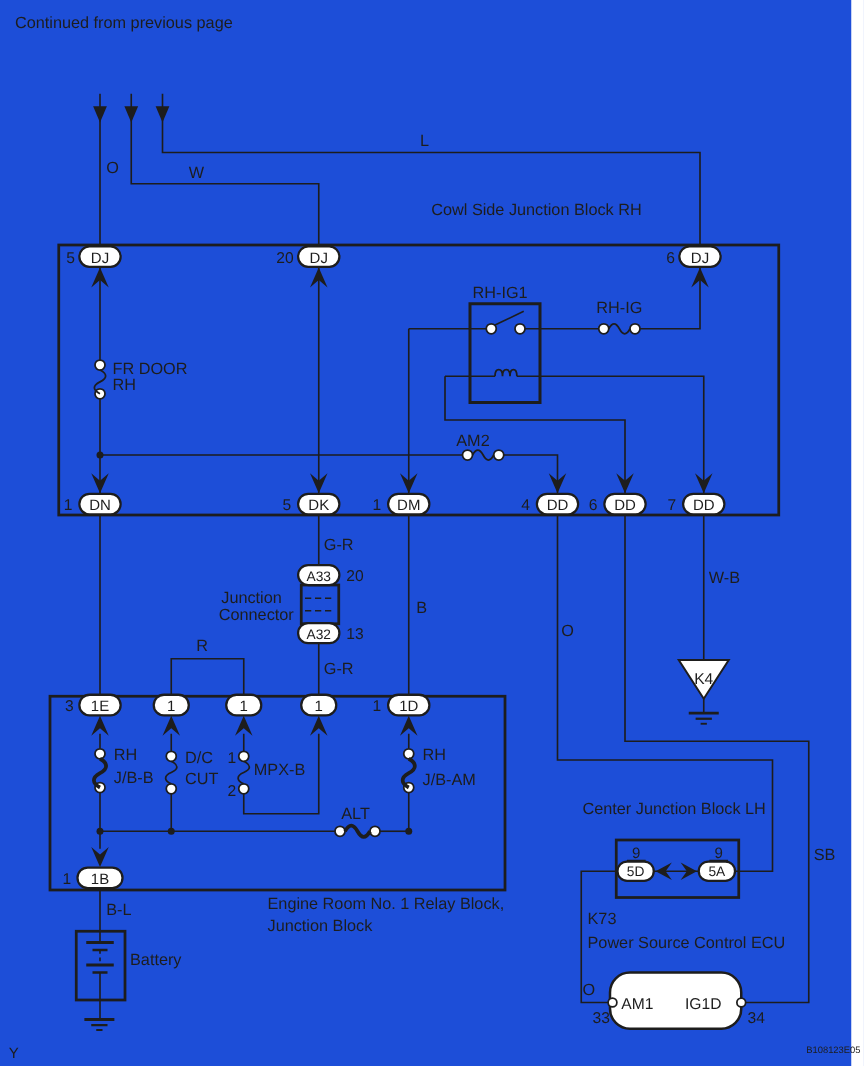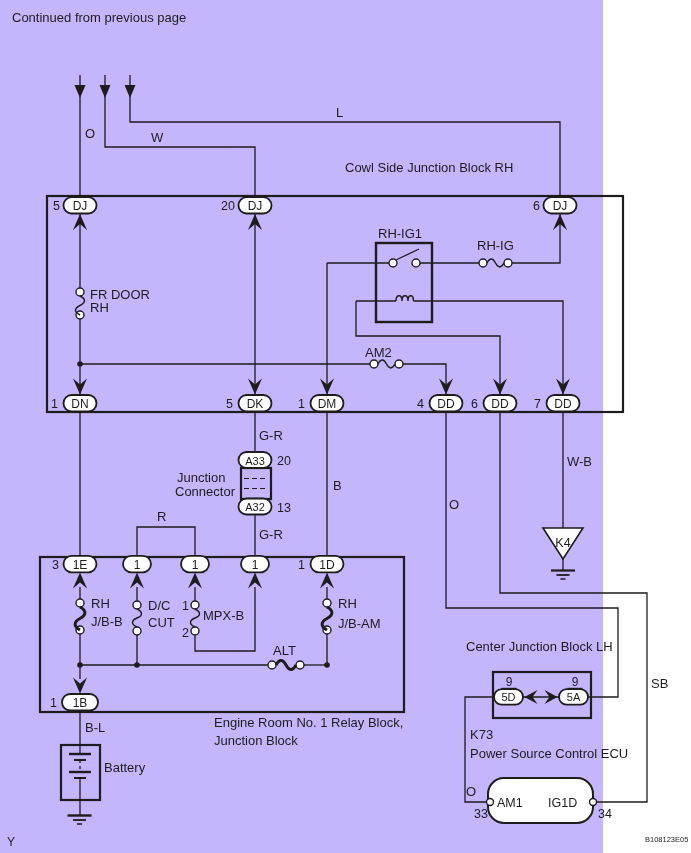--- a/index.html
+++ b/index.html
@@ -1,16 +1,16 @@
 <!DOCTYPE html>
 <html><head>
 <meta charset="utf-8">
 <style>
   html,body{margin:0;padding:0;background:#ffffff;}
-  .page{position:relative;width:603px;height:853px;background:#c4b5fd;font-family:"Liberation Sans",sans-serif;text-align:center;}
+  .page{position:relative;width:681px;height:853px;background:#1d4ed8;font-family:"Liberation Sans",sans-serif;text-align:center;}
   svg text{fill:#1d1d1d;font-family:"Liberation Sans",sans-serif;}
   .wire{stroke:#1d1d1d;stroke-width:1.3;fill:none;}
   .box{stroke:#1d1d1d;stroke-width:2.2;fill:none;}
   .relaybox{stroke:#1d1d1d;stroke-width:2.4;fill:none;}
   .oval{stroke:#1d1d1d;stroke-width:1.8;fill:#ffffff;}
   .circ{stroke:#1d1d1d;stroke-width:1.4;fill:#ffffff;}
   .arrow{fill:#1d1d1d;stroke:none;}
   .dot{fill:#1d1d1d;stroke:none;}
   .wave{stroke:#1d1d1d;stroke-width:1.4;fill:none;}
   .wave-thick{stroke-width:3;}

